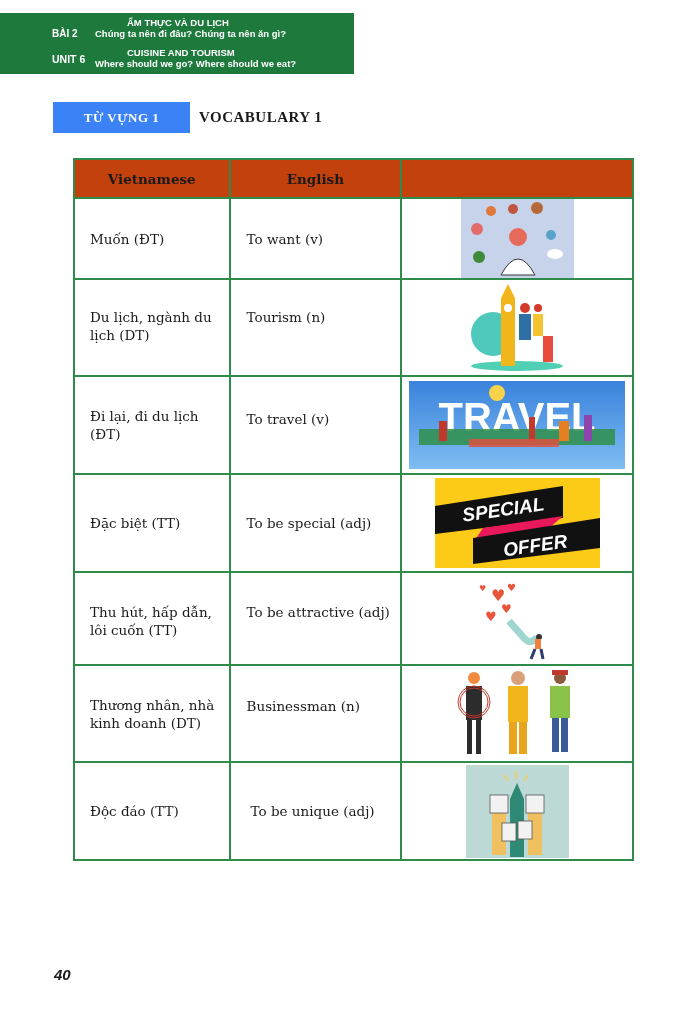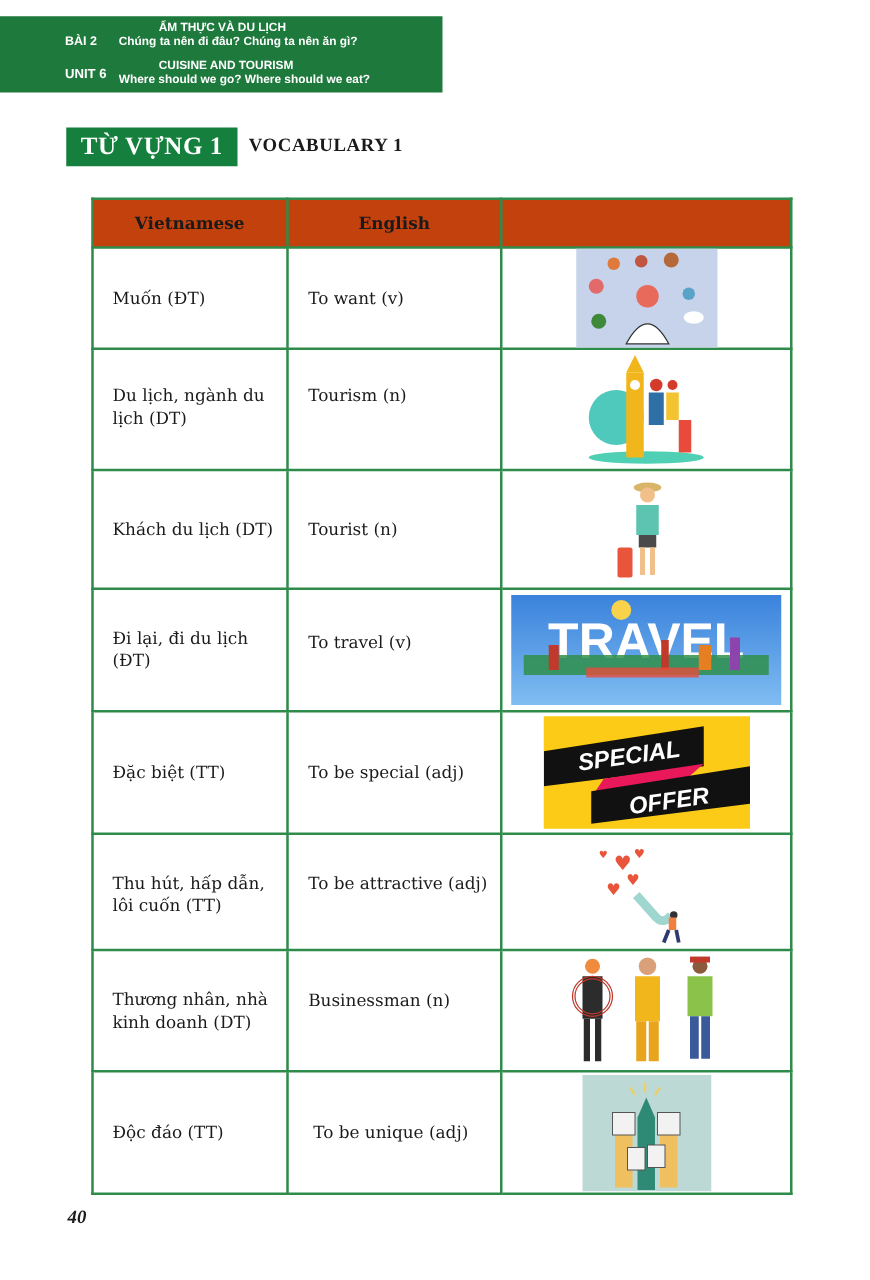--- a/index.html
+++ b/index.html
@@ -10,21 +10,21 @@
   .banner .row1 { top:4px; }
   .banner .row2 { top:34px; }
   .banner .label { position:absolute; left:52px; font-size:12px; letter-spacing:0; }
   .banner .row1 .label { top:11px; font-size:10px; }
   .banner .row2 .label { top:6px; font-size:10.5px; }
   .banner .t1, .banner .t2 { position:absolute; left:95px; font-size:9.5px; line-height:11px; white-space:nowrap; }
   .banner .t1 { top:0;margin-left:32px; }
   .banner .t2 { top:11px; }
 
   .vocab-head { position:absolute; left:53px; top:102px; height:31px; }
-  .vocab-tag { position:absolute; left:0; top:0; width:137px; height:31px; background:#15803d; color:#fff; font-family:"Liberation Serif", serif; font-weight:bold; font-size:20px; line-height:31px; text-align:center; letter-spacing:0.5px; }
+  .vocab-tag { position:absolute; left:0; top:0; width:137px; height:31px; background:#3b82f6; color:#fff; font-family:"Liberation Serif", serif; font-weight:bold; font-size:13px; line-height:31px; text-align:center; letter-spacing:0.5px; }
   .vocab-title { position:absolute; left:146px; top:0; line-height:31px; font-family:"Liberation Serif", serif; font-weight:bold; font-size:15px; letter-spacing:0.5px; white-space:nowrap; color:#1a1a1a; }
 
   table.vocab { position:absolute; left:73px; top:158px; width:561px; border-collapse:collapse; table-layout:fixed; }
   table.vocab td, table.vocab th { border:2px solid #2e8b4a; padding:0; vertical-align:middle; font-size:13.5px; font-family:"DejaVu Serif", serif; font-weight:normal; }
   table.vocab th { background:#c2410c; height:37px; font-weight:bold; font-size:13.5px; text-align:center; }
   .c1 { width:155px; }
   .c2 { width:171px; }
   .c3 { width:231px; }
   td.vi { padding-left:15px !important; padding-right:8px !important; line-height:18px; }
   td.en { padding-left:16px !important; line-height:18px; }
@@ -34,21 +34,21 @@
   
   .img-want { width:113px; height:79px; background:#c7d3ea; }
   .img-tourism { width:96px; height:88px; background:#fff; }
   .img-tourist { width:50px; height:84px; }
   .img-travel { width:216px; height:88px; background:linear-gradient(#3a82dc,#7fbdf2); }
   .img-special { width:165px; height:90px; background:#fbcb17; }
   .img-attract { width:80px; height:84px; }
   .img-business { width:150px; height:88px; }
   .img-unique { width:103px; height:93px; background:#bdd9d6; }
 
-  .page-num { position:absolute; left:54px; top:966px; font-family:Liberation Serif, serif; font-weight:bold; font-style:italic; font-size:15px; }
+  .page-num { position:absolute; left:54px; top:966px; font-family:Liberation Sans, sans-serif; font-weight:bold; font-style:italic; font-size:15px; }
 </style>
 </head>
 <body>
 
 <div class="banner">
   <div class="row row1">
     <span class="label">BÀI 2</span>
     <span class="t1">ẨM THỰC VÀ DU LỊCH</span>
     <span class="t2">Chúng ta nên đi đâu? Chúng ta nên ăn gì?</span>
   </div>
@@ -113,37 +113,20 @@
             <rect x="50" y="30" width="12" height="26" fill="#2e6fa6"></rect>
               <circle cx="56" cy="24" r="5" fill="#d33b2c"></circle>
             <rect x="64" y="30" width="10" height="22" fill="#f4c430"></rect>
               <circle cx="69" cy="24" r="4" fill="#d33b2c"></circle>
             <rect x="74" y="52" width="10" height="26" fill="#e84b3c"></rect>
           </svg>
         </span>
       </td>
     </tr>
 
-    <tr style="height:95px">
-      <td class="vi">Khách du lịch (DT)</td>
-      <td class="en">Tourist (n)</td>
-      <td class="pic">
-        <span class="pic-box img-tourist">
-          <svg width="50" height="84" viewBox="0 0 50 84">
-            <ellipse cx="26" cy="8" rx="11" ry="4" fill="#d9b56a"></ellipse>
-            <circle cx="26" cy="14" r="6" fill="#f1c08a"></circle>
-            <rect x="17" y="22" width="18" height="24" fill="#5cc4b0"></rect>
-            <rect x="19" y="46" width="14" height="10" fill="#4a4a4a"></rect>
-            <rect x="20" y="56" width="4" height="22" fill="#f1c08a"></rect>
-              <rect x="28" y="56" width="4" height="22" fill="#f1c08a"></rect>
-            <rect x="2" y="56" width="12" height="24" rx="2" fill="#e8553a"></rect>
-          </svg>
-        </span>
-      </td>
-    </tr>
 
     <tr style="height:98px">
       <td class="vi">Đi lại, đi du lịch (ĐT)</td>
       <td class="en" style="vertical-align:top;padding-top:33px">To travel (v)</td>
       <td class="pic">
         <span class="pic-box img-travel">
           <svg width="216" height="88" viewBox="0 0 216 88">
             <circle cx="88" cy="12" r="8" fill="#f7d24a"></circle>
             <text x="108" y="50" text-anchor="middle" font-family="Liberation Sans, sans-serif" font-weight="bold" font-size="40" fill="#ffffff">TRAVEL</text>
             <rect x="10" y="48" width="196" height="16" fill="#2f8f4a" opacity="0.85"></rect>

